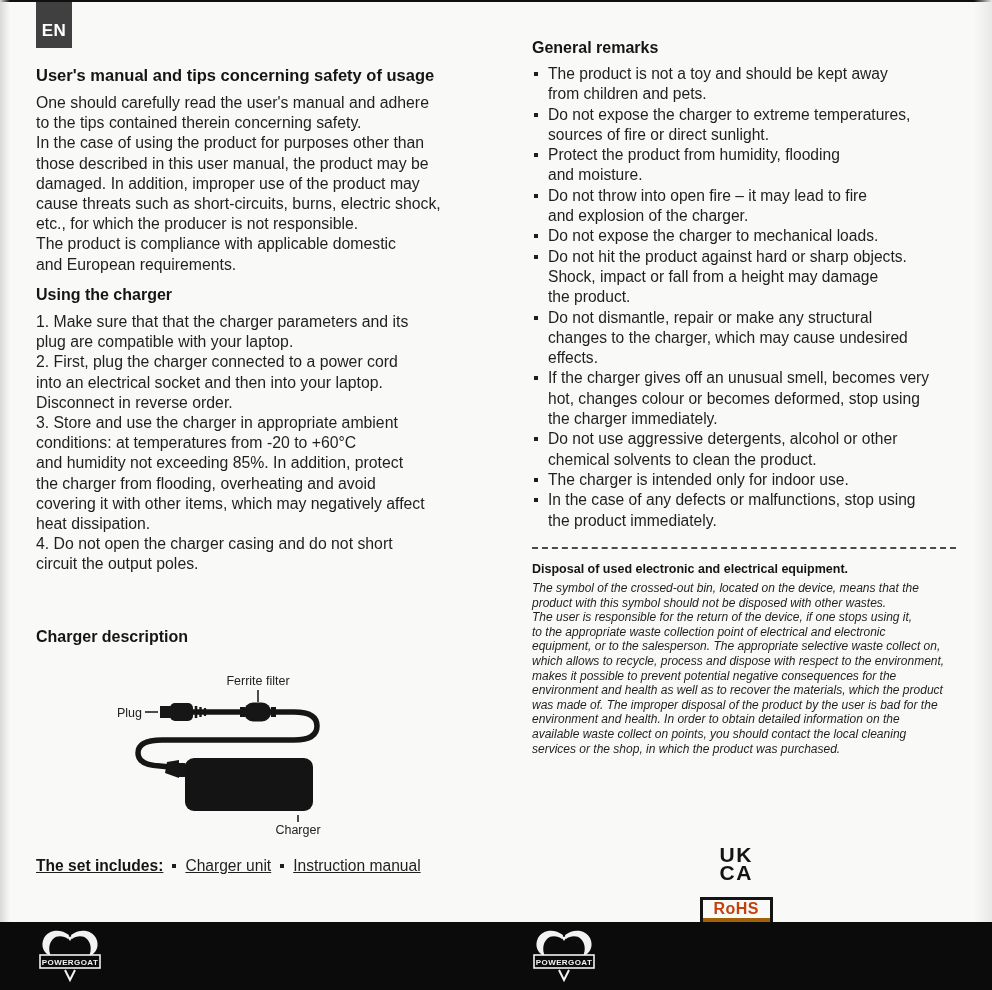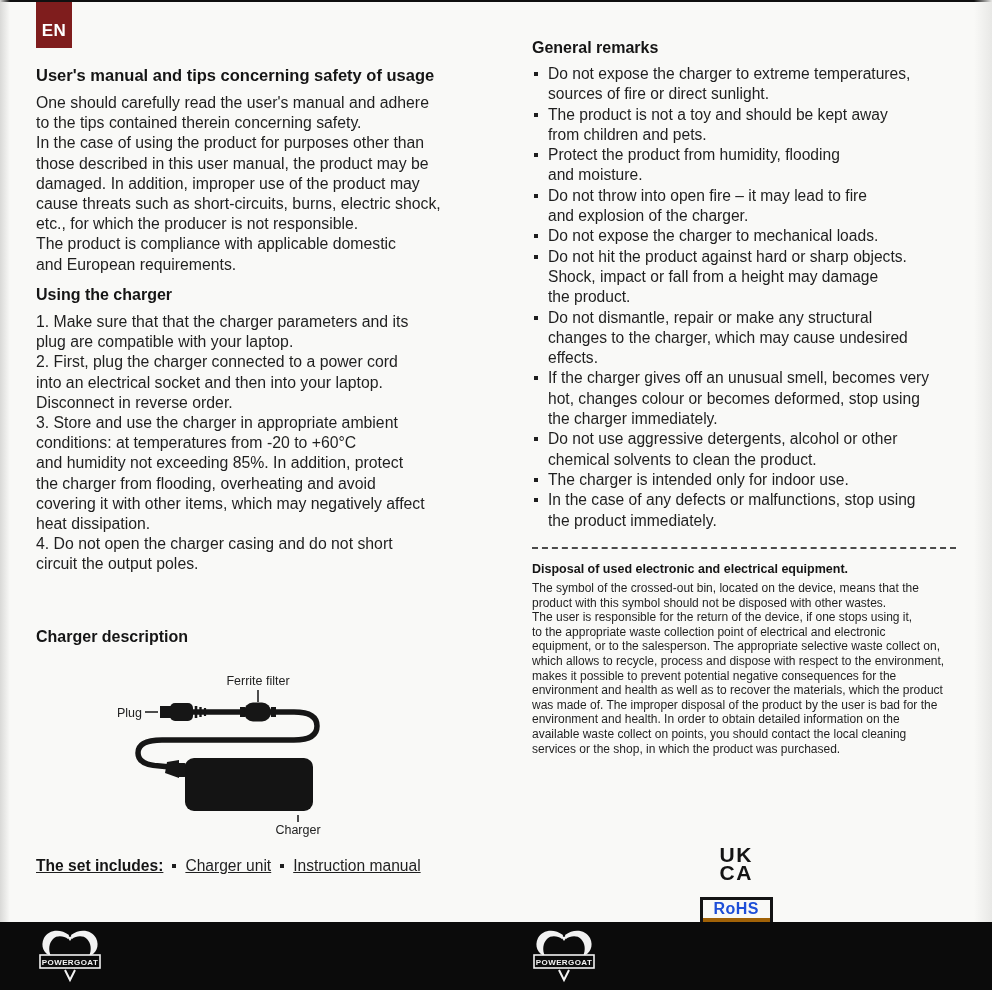--- a/index.html
+++ b/index.html
@@ -14,48 +14,48 @@
     content:""; position:absolute; left:0; top:0; bottom:0; width:10px;
     background:linear-gradient(to right, #d9d9d7, rgba(249,249,247,0)); z-index:6;
   }
   .page::after {
     content:""; position:absolute; right:0; top:0; bottom:0; width:18px;
     background:linear-gradient(to left, #e8e8e6, rgba(249,249,247,0)); z-index:6;
   }
   .topline { position:absolute; left:0; top:0; width:100%; height:2px; background:#101010; }
   .en-badge {
     position:absolute; left:36px; top:2px; width:36px; height:46px;
-    background:#7f1d1d; color:#ffffff; font-weight:bold; font-size:17px;
+    background:#404040; color:#ffffff; font-weight:bold; font-size:17px;
     display:flex; align-items:flex-end; justify-content:center; padding-bottom:7px;
     letter-spacing:.5px;
   }
   .abs { position:absolute; }
   h1 { font-size:16.5px; font-weight:700; color:#151515; }
   h2 { font-size:16px; font-weight:700; color:#151515; }
   .body-text { font-size:15.8px; line-height:20.2px; white-space:pre-line; }
   .plain-list { list-style:none; }
   .plain-list li { white-space:pre-line; font-size:15.8px; line-height:20.2px; }
   .bullet-list { list-style:none; }
   .bullet-list li {
     position:relative; padding-left:15px; white-space:pre-line;
     font-size:15.6px; line-height:20.3px;
   }
   .bullet-list li::before {
     content:""; position:absolute; left:1px; top:8px; width:4px; height:4px; background:#1f1f1f;
   }
   .dashed-divider { border-top:2px dashed #4a4a4a; height:0; }
   .small-h { font-size:12.5px; font-weight:700; color:#151515; }
-  .small-text { font-size:12px; line-height:14.6px; white-space:pre-line; }
+  .small-text { font-size:12px; line-height:14.6px; white-space:pre-line;font-style:italic; }
   .set-line { display:flex; align-items:center; gap:9px; font-size:15.6px;text-decoration:underline; }
   .set-label { font-weight:700; color:#151515; }
   .sq { display:inline-block; width:4px; height:4px; background:#1f1f1f; flex:0 0 auto; }
   .marks-row { display:flex; align-items:center; gap:15px;flex-direction:column; }
   .ukca { font-size:21px; font-weight:800; line-height:18px; letter-spacing:1.5px; color:#141414; }
   .rohs { border:3px solid #141414; text-align:center; background:#f9f9f7; }
-  .rohs-top { font-size:16px; font-weight:800; padding:0 5px; color:#1d4ed8; letter-spacing:.5px; }
+  .rohs-top { font-size:16px; font-weight:800; padding:0 5px; color:#c2410c; letter-spacing:.5px; }
   .rohs-bottom { background:#a16207; color:#f5f5f5; font-size:13px; padding:1px 4px 2px; }
   .recycle-glyph { font-size:36px; color:#141414; line-height:1; }
   .footer-bar { position:absolute; left:0; top:922px; width:992px; height:68px; background:#0b0b0b; z-index:7; }
   .brand-logo { position:absolute; top:5px; }
   svg text { font-family:"Liberation Sans", sans-serif; }
 </style>
 </head>
 <body>
 
 <div class="page">
@@ -129,24 +129,24 @@
     <span class="set-label">The set includes:</span>
     <span class="sq"></span>
     <span>Charger unit</span>
     <span class="sq"></span>
     <span>Instruction manual</span>
   </div>
 
   <h2 class="abs" style="left:532px; top:39px;">General remarks</h2>
 
   <ul class="abs bullet-list" style="left:533px; top:64px; width:432px;">
+    <li>The product is not a toy and should be kept away
+from children and pets.</li>
     <li>Do not expose the charger to extreme temperatures,
 sources of fire or direct sunlight.</li>
-    <li>The product is not a toy and should be kept away
-from children and pets.</li>
     <li>Protect the product from humidity, flooding
 and moisture.</li>
     <li>Do not throw into open fire – it may lead to fire
 and explosion of the charger.</li>
     <li>Do not expose the charger to mechanical loads.</li>
     <li>Do not hit the product against hard or sharp objects.
 Shock, impact or fall from a height may damage
 the product.</li>
     <li>Do not dismantle, repair or make any structural
 changes to the charger, which may cause undesired

